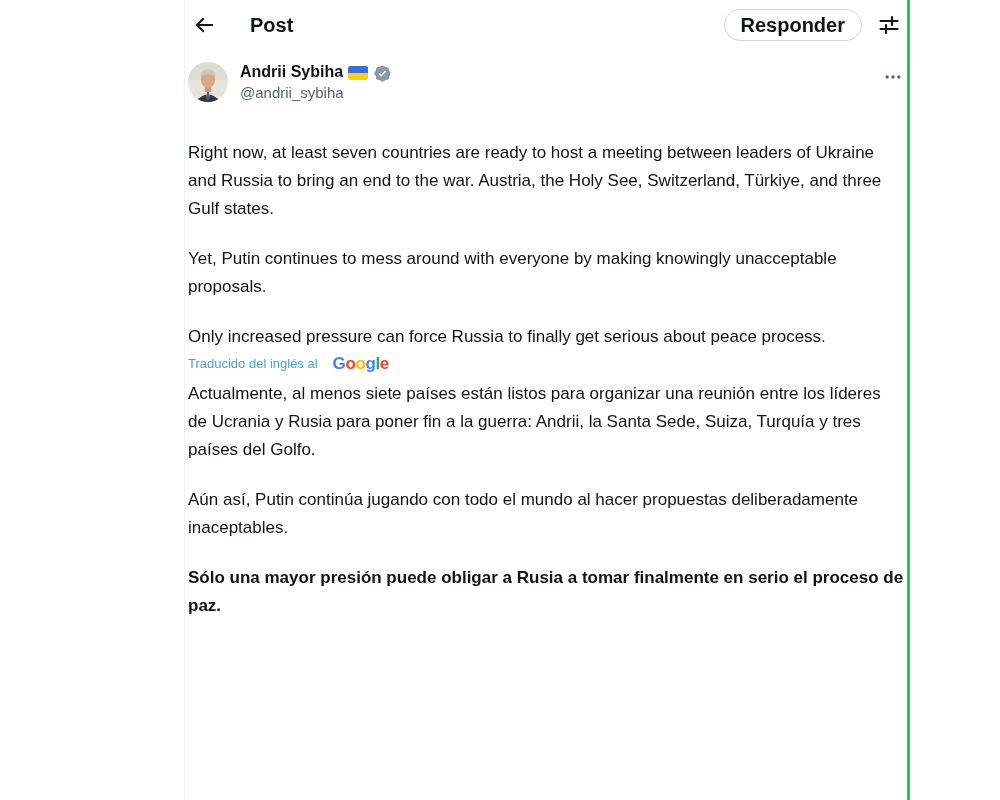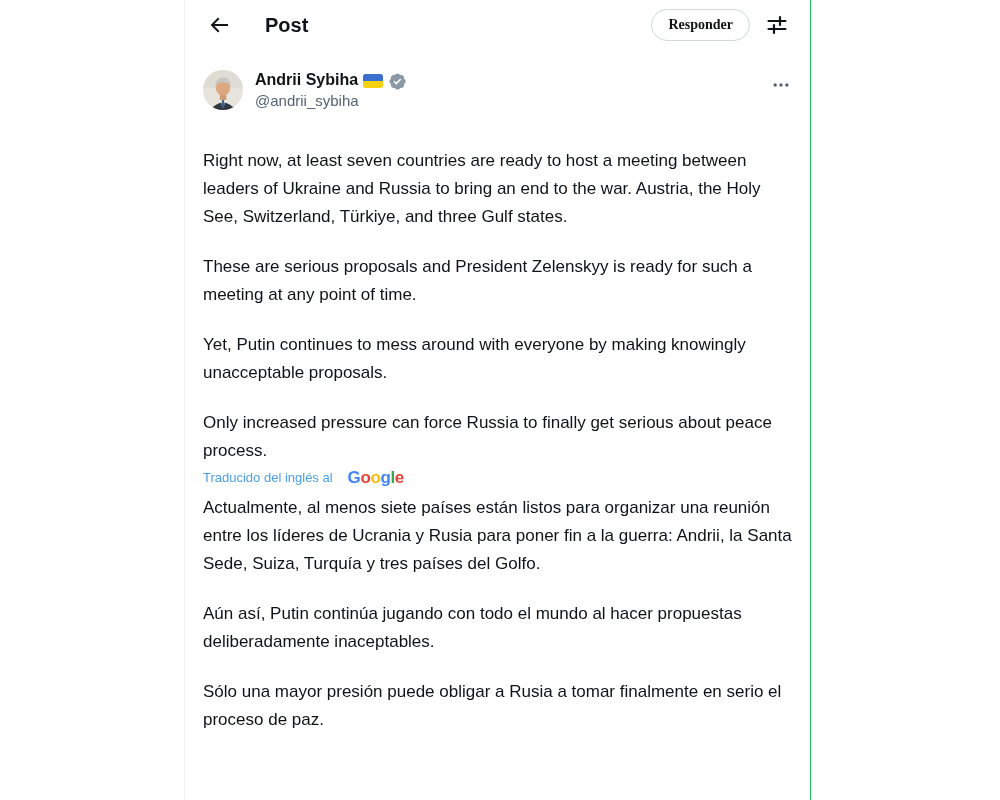--- a/index.html
+++ b/index.html
@@ -7,54 +7,54 @@
   body {
     width: 1000px; height: 800px;
     background: #ffffff;
     font-family: "Liberation Sans", sans-serif;
     color: #0f1419;
     overflow: hidden;
   }
   .column {
     position: relative;
     margin-left: 184px;
-    width: 627px;
+    width: 726px;
     height: 800px;
     border-left: 1px solid #eff3f4;
-    border-right: 1px solid #22c55e;
+    border-right: 3px solid #22c55e;
     background: #fff;
-    padding: 0 18px;
+    padding: 0 3px;
   }
 
   
   .hdr {
     display: flex; align-items: center;
     height: 50px;
   }
   .icon-btn {
     background: none; border: none; padding: 0; margin: 0;
     cursor: pointer; display: flex; align-items: center; justify-content: center;
     color: #0f1419;
   }
   .back-btn { width: 24px; height: 24px; margin-left: 4px; margin-right: 34px; }
   .hdr-title {
     font-size: 20px; font-weight: 700; margin: 0; line-height: 24px;
     flex: 1;
   }
   .reply-btn {
     height: 32px; padding: 0 16px;
     background: #fff; border: 1px solid #cfd9de; border-radius: 17px;
-    font-family: Liberation Serif, serif;
-    font-size: 14px; font-weight: 700; color: #0f1419;
+    font-family: Liberation Sans, sans-serif;
+    font-size: 20px; font-weight: 700; color: #0f1419;
     cursor: pointer; margin-right: 14px;
   }
   .sliders-btn { width: 26px; height: 26px; margin-right: 2px; }
 
   
-  .author-row { display: flex; align-items: flex-start; margin-top: 20px; }
+  .author-row { display: flex; align-items: flex-start; margin-top: 12px; }
   .avatar {
     width: 40px; height: 40px; border-radius: 50%; overflow: hidden;
     margin-right: 12px; flex: 0 0 40px; cursor: pointer;
   }
   .author-meta { flex: 1; min-width: 0; }
   .name-line { display: flex; align-items: center; gap: 5px; line-height: 20px; }
   .name { font-size: 16px; font-weight: 700; color: #0f1419; cursor: pointer; }
   .flag {
     display: inline-block; width: 20px; height: 14px;
     border-radius: 2.5px; overflow: hidden; position: relative; top: 1px;
@@ -65,21 +65,21 @@
   .handle { font-size: 15px; color: #536471; line-height: 20px; margin-top: 1px; }
   .more-btn { width: 22px; height: 22px; margin-top: 4px; color: #536471; }
 
   
   .post-body { margin-top: 36px; }
   .post-body p {
     margin: 0 0 22px 0;
     font-size: 17px; line-height: 28px; color: #0f1419;
   }
   .post-body p.pre-translate { margin-bottom: 4px; }
-  .post-body p.last { margin-bottom: 0; }
+  .post-body p.last { margin-bottom: 0; font-weight: bold; }
   .translated-row {
     display: flex; align-items: center; gap: 15px;
     margin: 0 0 8px 0;
     font-size: 13px; line-height: 17px;
     color: #4a9fe8; cursor: pointer;
     text-decoration: none;
   }
   .google-logo {
     font-size: 17px; font-weight: 600; letter-spacing: -0.4px; line-height: 17px;
   }
@@ -139,21 +139,20 @@
       <svg width="20" height="20" viewBox="0 0 24 24" fill="#536471">
         <circle cx="5" cy="12" r="2"></circle>
           <circle cx="12" cy="12" r="2"></circle>
           <circle cx="19" cy="12" r="2"></circle>
       </svg>
     </button>
   </div>
 
   <div class="post-body">
     <p>Right now, at least seven countries are ready to host a meeting between leaders of Ukraine and Russia to bring an end to the war. Austria, the Holy See, Switzerland, Türkiye, and three Gulf states.</p>
-    <p>These are serious proposals and President Zelenskyy is ready for such a meeting at any point of time.</p>
     <p>Yet, Putin continues to mess around with everyone by making knowingly unacceptable proposals.</p>
     <p class="pre-translate">Only increased pressure can force Russia to finally get serious about peace process.</p>
 
     <div class="translated-row">
       <span>Traducido del inglés al</span>
       <span class="google-logo"><span class="gB">G</span><span class="gR">o</span><span class="gY">o</span><span class="gB">g</span><span class="gG">l</span><span class="gR">e</span></span>
     </div>
 
     <p>Actualmente, al menos siete países están listos para organizar una reunión entre los líderes de Ucrania y Rusia para poner fin a la guerra: Andrii, la Santa Sede, Suiza, Turquía y tres países del Golfo.</p>
     <p>Aún así, Putin continúa jugando con todo el mundo al hacer propuestas deliberadamente inaceptables.</p>

